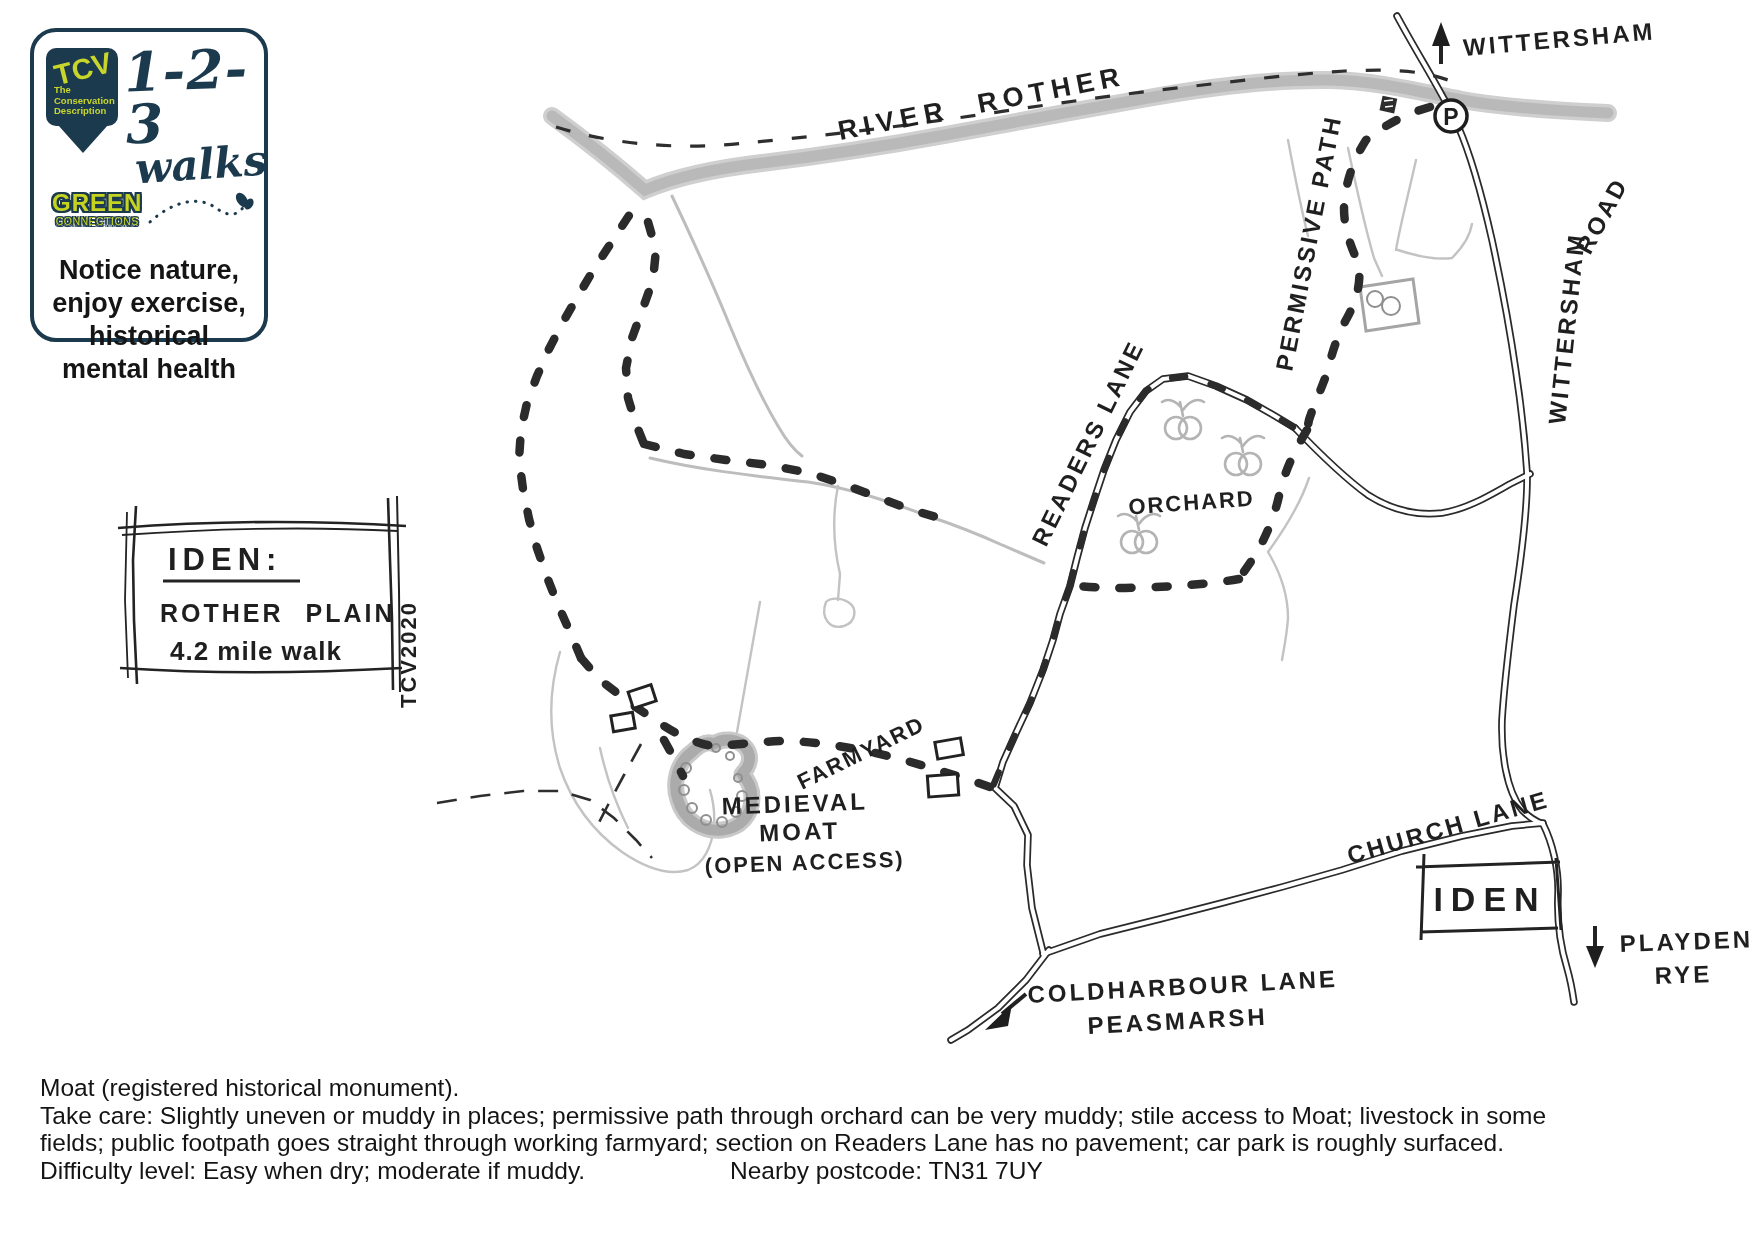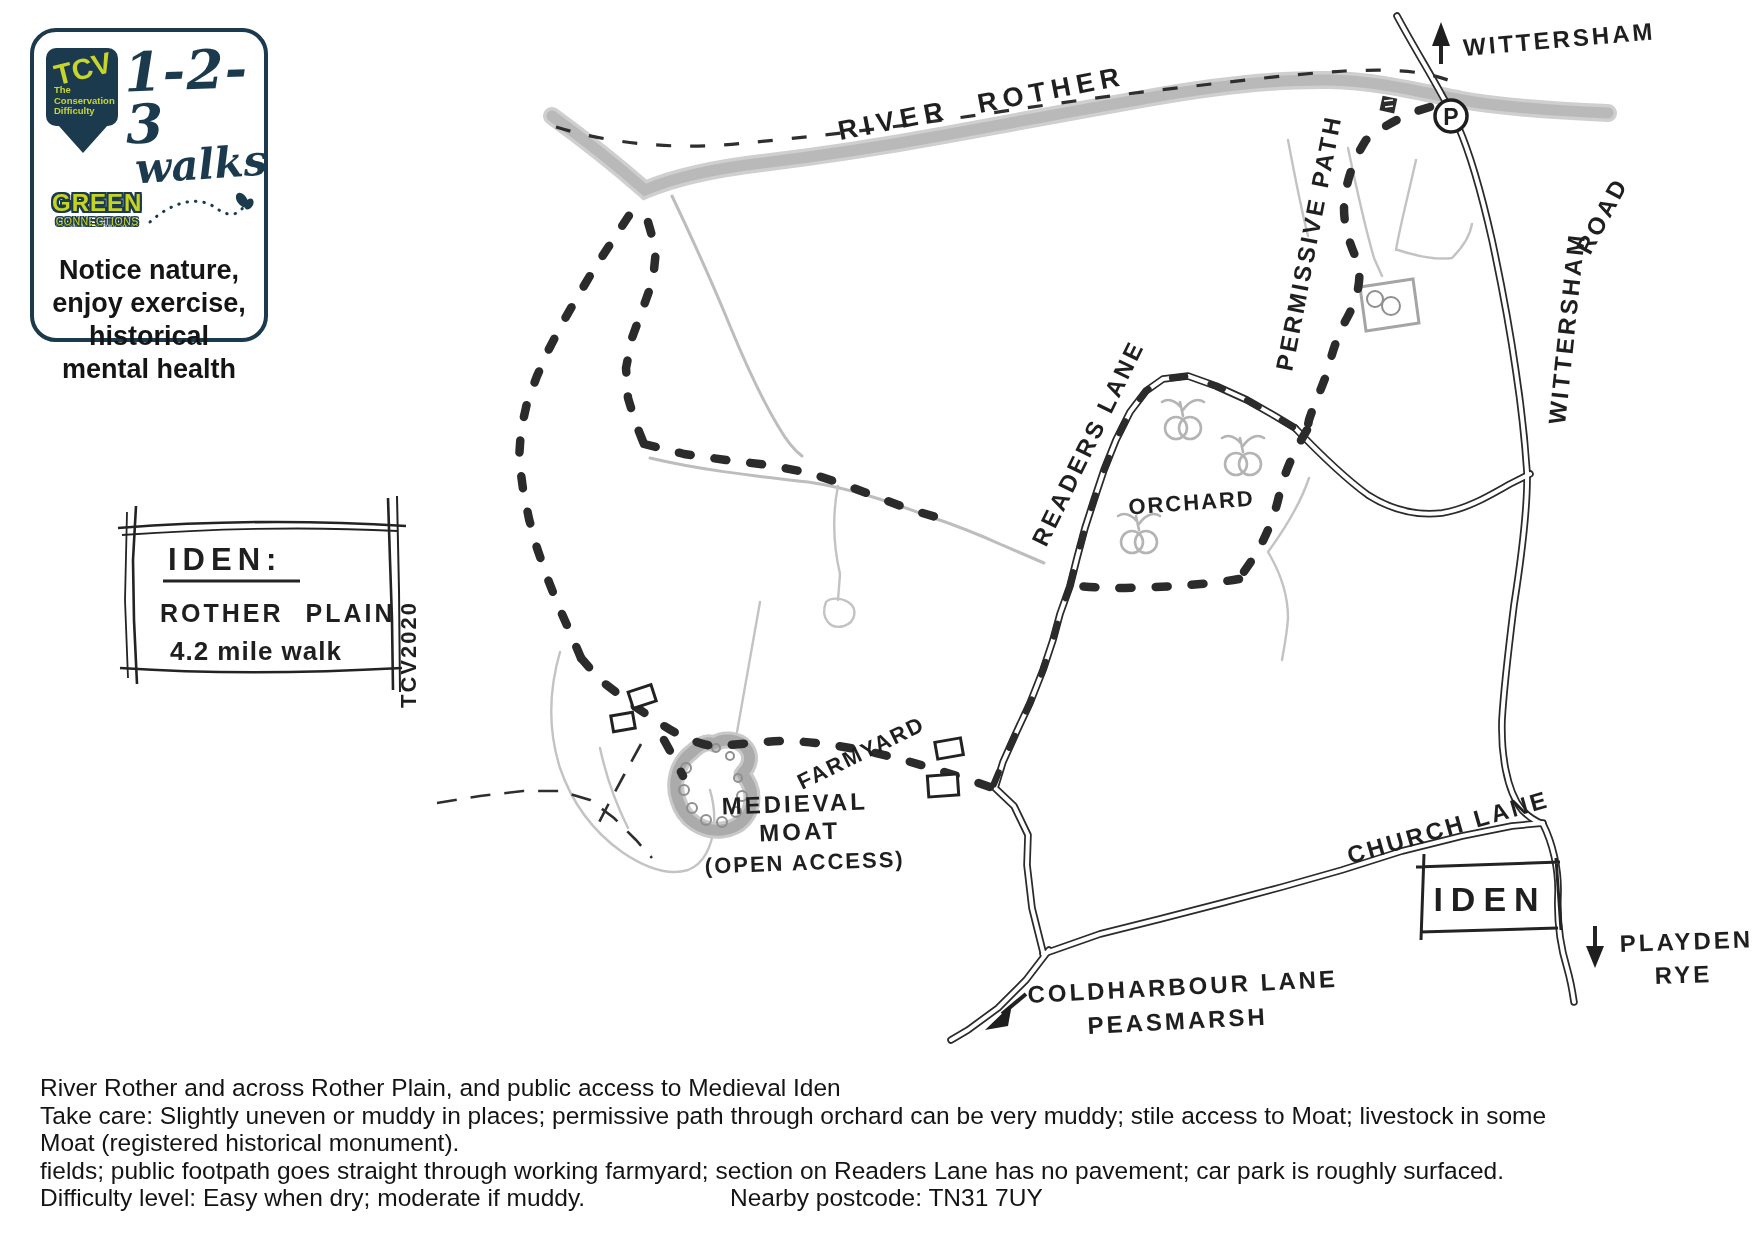--- a/index.html
+++ b/index.html
@@ -245,21 +245,21 @@
     </g>
   </svg>
 
   <div class="logo-box">
     <div class="logo-top">
       <div class="tcv-pin">
         <div class="pin-body">
           <span class="tcv-word">TCV</span>
           <span class="tcv-sub">The</span>
           <span class="tcv-sub">Conservation</span>
-          <span class="tcv-sub">Difficulty</span>
+          <span class="tcv-sub">Description</span>
         </div>
         <div class="pin-tail"></div>
       </div>
       <div class="logo-123">
         <div class="num">1-2-3</div>
         <div class="walks">walks</div>
       </div>
     </div>
     <div class="badge-row">
       <div class="green-badge">
@@ -276,22 +276,21 @@
     </div>
     <div class="tagline">
       <div>Notice nature,</div>
       <div>enjoy exercise,</div>
       <div>historical</div>
       <div>mental health</div>
     </div>
   </div>
 
   <div class="desc">
-    <div>River Rother and across Rother Plain, and public access to Medieval Iden</div>
+    <div>Moat (registered historical monument).</div>
     <div>Take care: Slightly uneven or muddy in places; permissive path through orchard can be very muddy; stile access to Moat; livestock in some</div>
-    <div>Moat (registered historical monument).</div>
     <div>fields; public footpath goes straight through working farmyard; section on Readers Lane has no pavement; car park is roughly surfaced.</div>
     <div>
       <span class="difficulty">Difficulty level: Easy when dry; moderate if muddy.</span><span>Nearby postcode: TN31 7UY</span>
     </div>
   </div>
 
 </div>
 
 </body></html>

